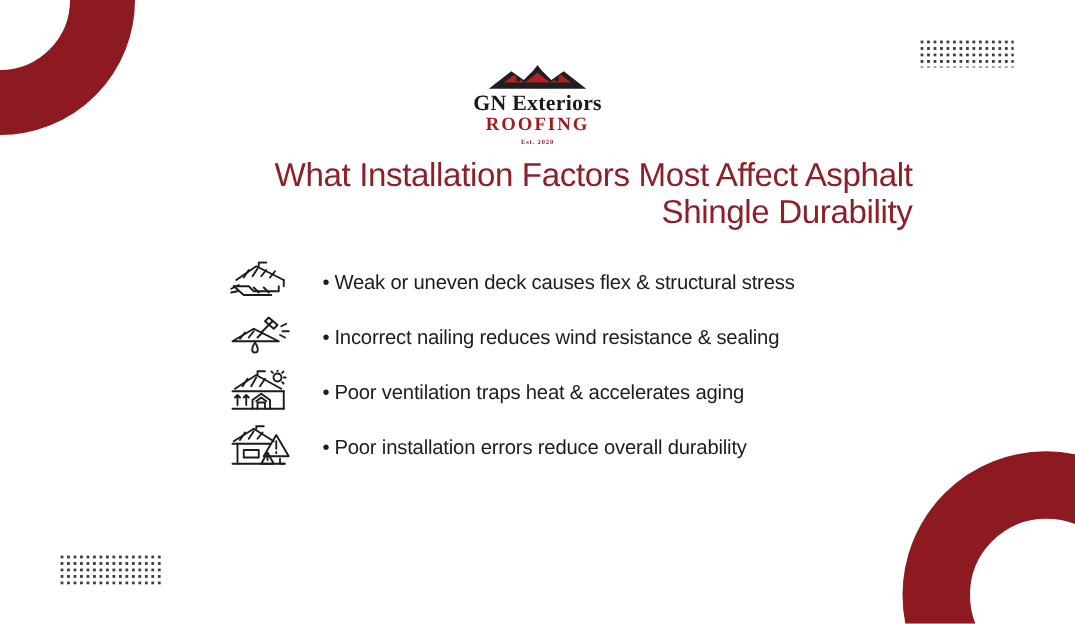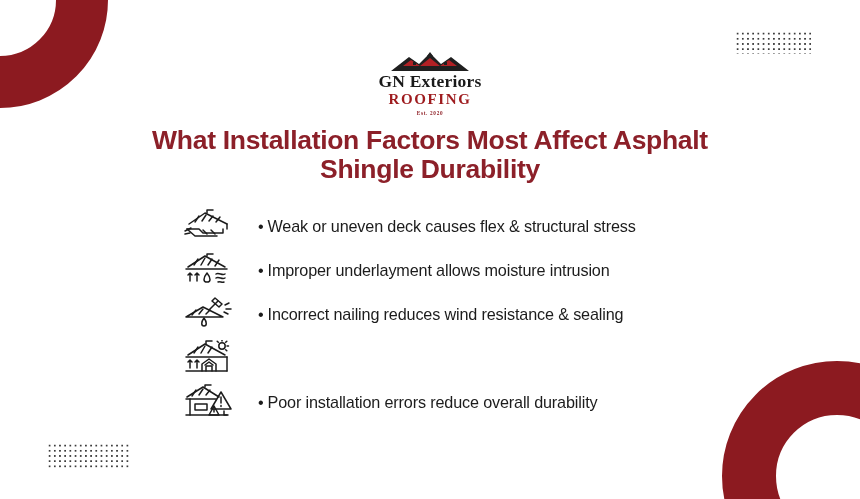--- a/index.html
+++ b/index.html
@@ -105,23 +105,23 @@
     letter-spacing: 0.7px;
     margin-top: 3px;
   }
 
   
   .heading {
     position: absolute;
     left: 130px;
     width: 600px;
     top: 126px;
-    text-align: center;
+    text-align: right;
     font-size: 26.5px;
-    font-weight: bold;
+    font-weight: normal;
     line-height: 1.11;
     color: #8C2029;
     letter-spacing: -0.3px;
   }
 
   
   .list {
     position: absolute;
     left: 178px;
     top: 204px;
@@ -187,35 +187,20 @@
           <path d="M12 13 L16 7 M19 12 L23 6 M26 12 L30 7 M33 13 L37 8"></path>
           <path d="M4 20 L16 20 L20 24 L40 24 L40 20"></path>
           <path d="M4 20 L12 27 L34 27"></path>
           <path d="M20 21 L24 25 M28 21 L32 25"></path>
           <path d="M2 22 L8 19 M2 25 L7 24"></path>
         </svg>
       </span>
       <span class="row-text"><span class="bullet-dot">•</span><span>Weak or uneven deck causes flex &amp; structural stress</span></span>
     </div>
 
-    <div class="row">
-      <span class="row-icon">
-        <svg width="52" height="34" viewBox="0 0 52 34" fill="none" stroke="#1c1c1c" stroke-width="1.5" stroke-linecap="round" stroke-linejoin="round">
-          <path d="M5 14 L22 3 L42 14"></path>
-          <path d="M24 3 L24 1 L30 1"></path>
-          <path d="M11 12 L15 6 M18 12 L22 5 M25 12 L29 6 M32 13 L36 7"></path>
-          <path d="M3 16 L44 16"></path>
-          <path d="M7 28 L7 20 M5 22 L7 20 L9 22"></path>
-          <path d="M14 28 L14 20 M12 22 L14 20 L16 22"></path>
-          <path d="M24 20 C20 25 20 29 24 29 C28 29 28 25 24 20 Z"></path>
-          <path d="M33 21 C36 19 39 23 42 21 M33 25 C36 23 39 27 42 25 M35 29 C37 28 39 30 41 29"></path>
-        </svg>
-      </span>
-      <span class="row-text"><span class="bullet-dot">•</span><span>Improper underlayment allows moisture intrusion</span></span>
-    </div>
 
     <div class="row">
       <span class="row-icon">
         <svg width="52" height="34" viewBox="0 0 52 34" fill="none" stroke="#1c1c1c" stroke-width="1.5" stroke-linecap="round" stroke-linejoin="round">
           <path d="M3 20 L20 10 L40 20 Z"></path>
           <path d="M9 18 L13 13 M16 17 L20 12 M23 17 L27 13"></path>
           <path d="M26 13 L35 4"></path>
           <path d="M32 1 L39 7 L36 10 L29 4 Z"></path>
           <path d="M42 8 L46 6 M43 12 L48 12 M41 15 L45 17"></path>
           <path d="M21 21 C18 25 18 29 21 29 C24 29 24 25 21 21 Z"></path>
@@ -235,20 +220,21 @@
           <path d="M3 17 L44 17"></path>
           <path d="M44 17 L44 31"></path>
           <path d="M7 28 L7 20 M5 22 L7 20 L9 22"></path>
           <path d="M14 28 L14 20 M12 22 L14 20 L16 22"></path>
           <path d="M19 31 L19 24 L26 19 L33 24 L33 31"></path>
           <path d="M23 31 L23 26 L29 26 L29 31"></path>
           <path d="M22 25 L26 22 L30 25"></path>
           <path d="M3 31 L44 31"></path>
         </svg>
       </span>
+      <span class="row-text"><span class="bullet-dot">•</span><span>Poor ventilation traps heat &amp; accelerates aging</span></span>
     </div>
 
     <div class="row">
       <span class="row-icon">
         <svg width="52" height="36" viewBox="0 0 52 36" fill="none" stroke="#1c1c1c" stroke-width="1.5" stroke-linecap="round" stroke-linejoin="round">
           <path d="M4 13 L20 3 L36 13"></path>
           <path d="M22 3 L22 1 L28 1"></path>
           <path d="M9 12 L13 6 M16 11 L20 5 M23 11 L27 6"></path>
           <path d="M3 15 L33 15"></path>
           <path d="M7 15 L7 31"></path>

